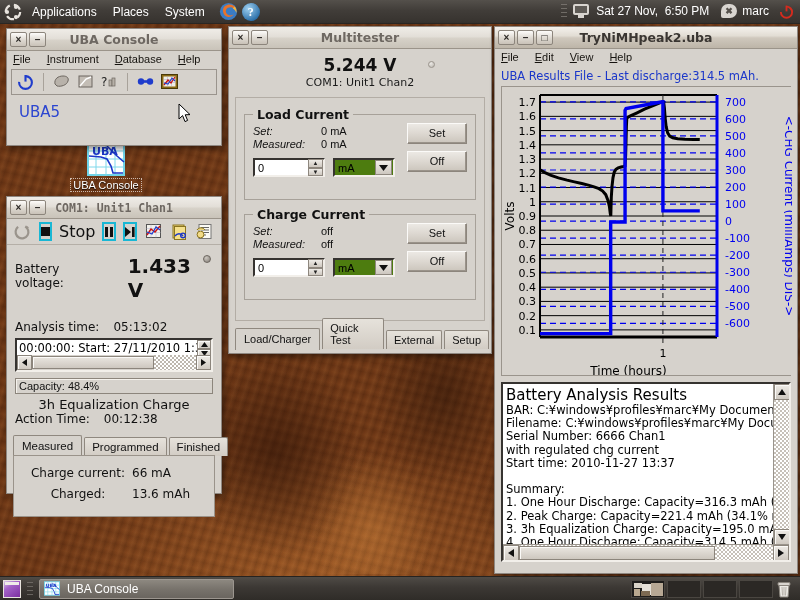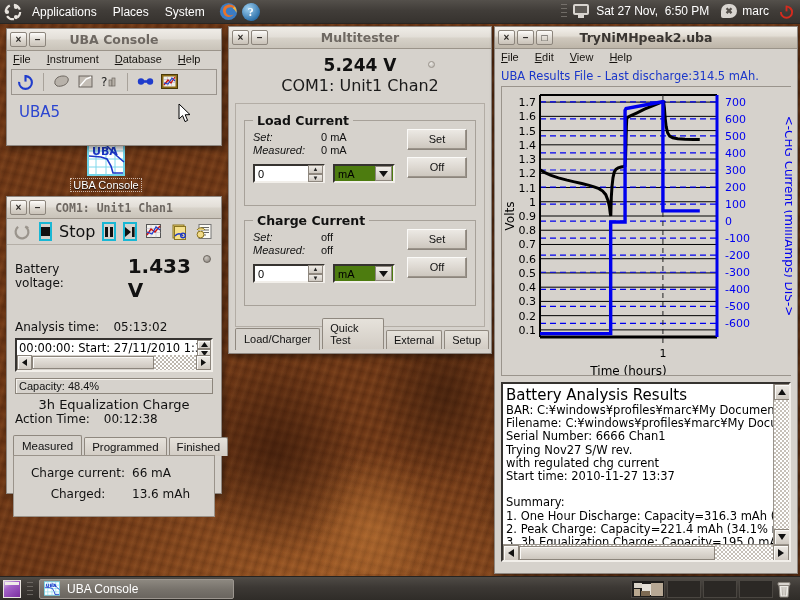--- a/index.html
+++ b/index.html
@@ -151,21 +151,21 @@
   #uba-body { padding:8px 0 0 12px; }
   #uba5 { color:#2b45d0; font-size:15px; font-family:"DejaVu Sans", sans-serif; }
 
   
   #cursor { position:absolute; left:178px; top:103px; width:14px; height:22px; }
 
   
   #win-mt { left:228px; top:26px; width:264px; height:328px; }
   #mt-volt { text-align:center; padding-top:6px; position:relative; }
   #mt-volt .v { font-size:17px; font-weight:bold; color:#111; font-family:"DejaVu Sans", sans-serif; }
-  #mt-volt .sub { font-size:16px; color:#1a1a1a; margin-top:1px; font-family:"DejaVu Sans", sans-serif;}
+  #mt-volt .sub { font-size:11px; color:#1a1a1a; margin-top:1px; font-family:"DejaVu Sans", sans-serif;}
   #mt-led { position:absolute; right:56px; top:12px; width:7px; height:7px; border-radius:50%;
             background:radial-gradient(circle at 35% 30%, #eceae6, #b9b4ac); border:1px solid #9a948c; }
   #mt-panel { margin:8px 6px 0 6px; background:#d6d2cc; border:1px solid #b3ada5; padding:6px 6px 0 6px;
               height:224px; position:relative; }
   .grp { border:1px solid #a7a199; margin:10px 2px 0 2px; padding:10px 8px 10px 8px; position:relative; }
   .grp > .leg { position:absolute; left:8px; top:-8px; background:#d6d2cc; padding:0 4px;
                 font-weight:bold; font-size:12.5px; color:#111; font-family:"DejaVu Sans", sans-serif; }
   .rowline { display:flex; font-size:11px; color:#111; margin-bottom:1px; }
   .rowline .k { width:68px;font-style:italic; }
   .rowline .val { }
@@ -723,21 +723,20 @@
           <text x="126.5" y="288" text-anchor="middle" font-size="12" font-family="DejaVu Sans, sans-serif" fill="#000">Time (hours)</text>
         </svg>
     </div>
 
     <div id="res-text">
       <div class="inner">
         <div class="h1">Battery Analysis Results</div>
         <div>BAR: C:¥windows¥profiles¥marc¥My Documents¥Vencon U</div>
         <div>Filename: C:¥windows¥profiles¥marc¥My Documents¥Ver</div>
         <div>Serial Number: 6666 Chan1</div>
-        <div> Trying Nov27 S/W rev.</div>
         <div> with regulated chg current</div>
         <div>Start time: 2010-11-27 13:37</div>
         <div>&nbsp;</div>
         <div>Summary:</div>
         <div>1. One Hour Discharge: Capacity=316.3 mAh (48.7% rated</div>
         <div>2. Peak Charge: Capacity=221.4 mAh (34.1% rated).</div>
         <div>3. 3h Equalization Charge: Capacity=195.0 mAh (30.0% rat</div>
         <div>4. One Hour Discharge: Capacity=314.5 mAh (48.4% rated</div>
       </div>
       <div id="res-vsb">

